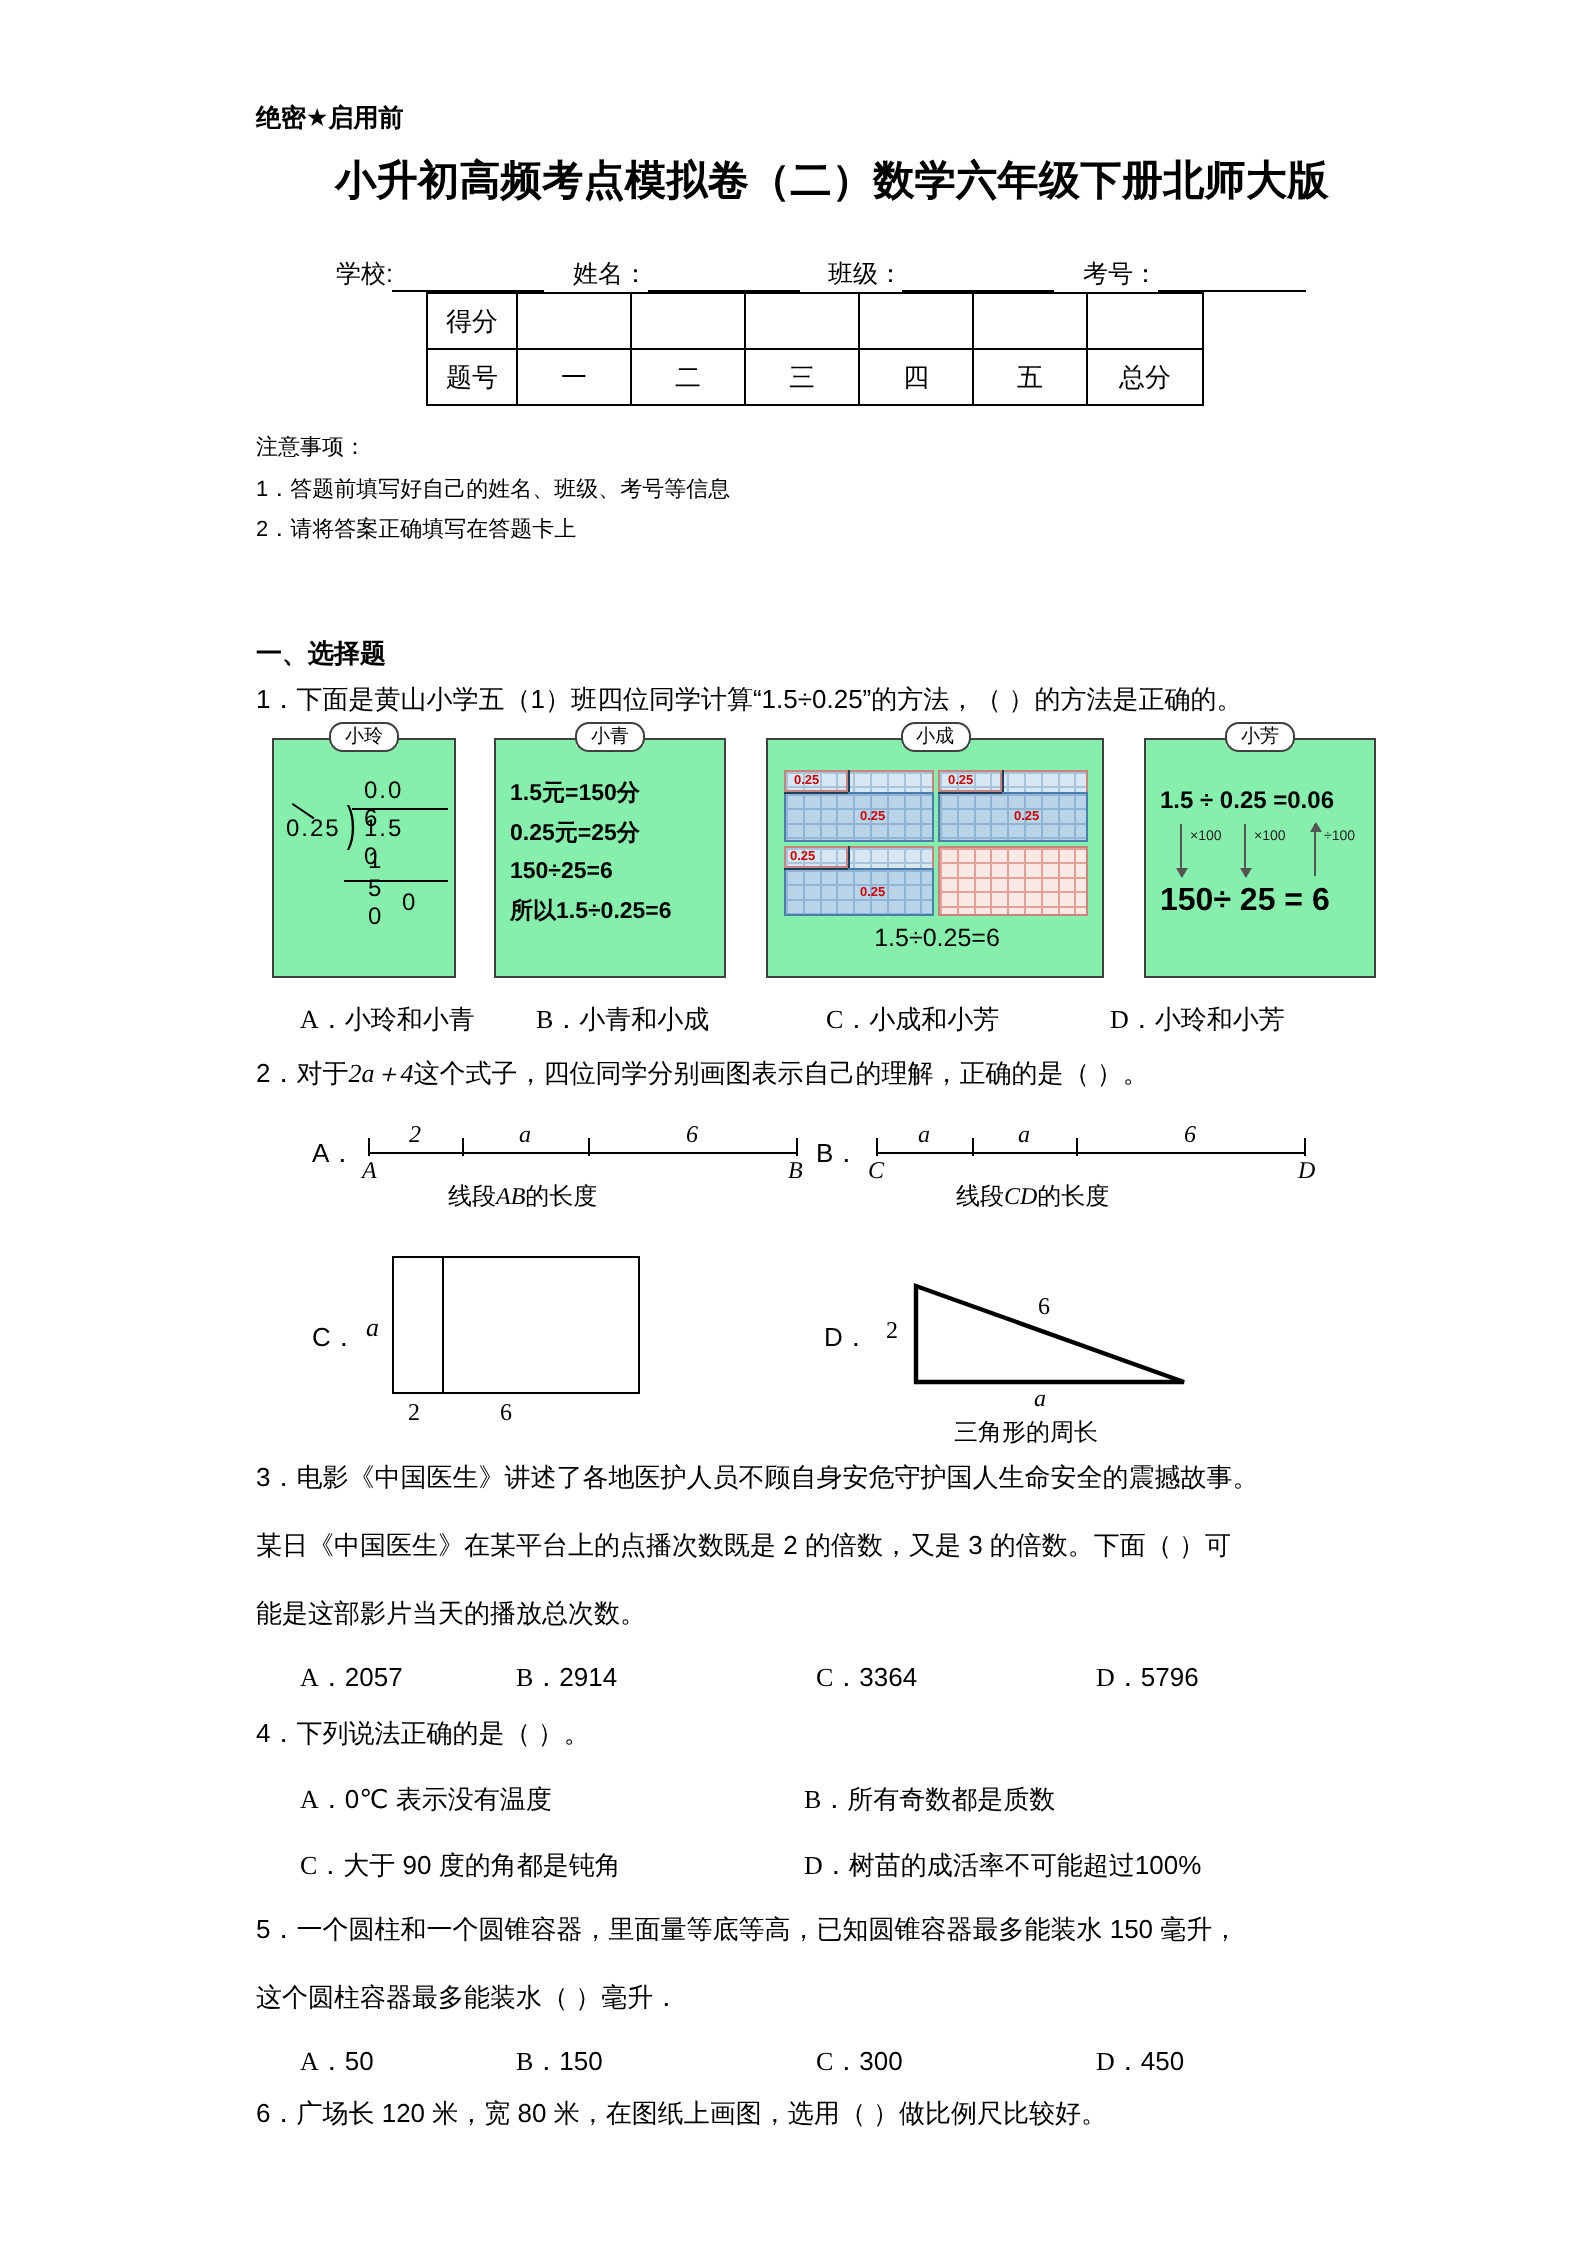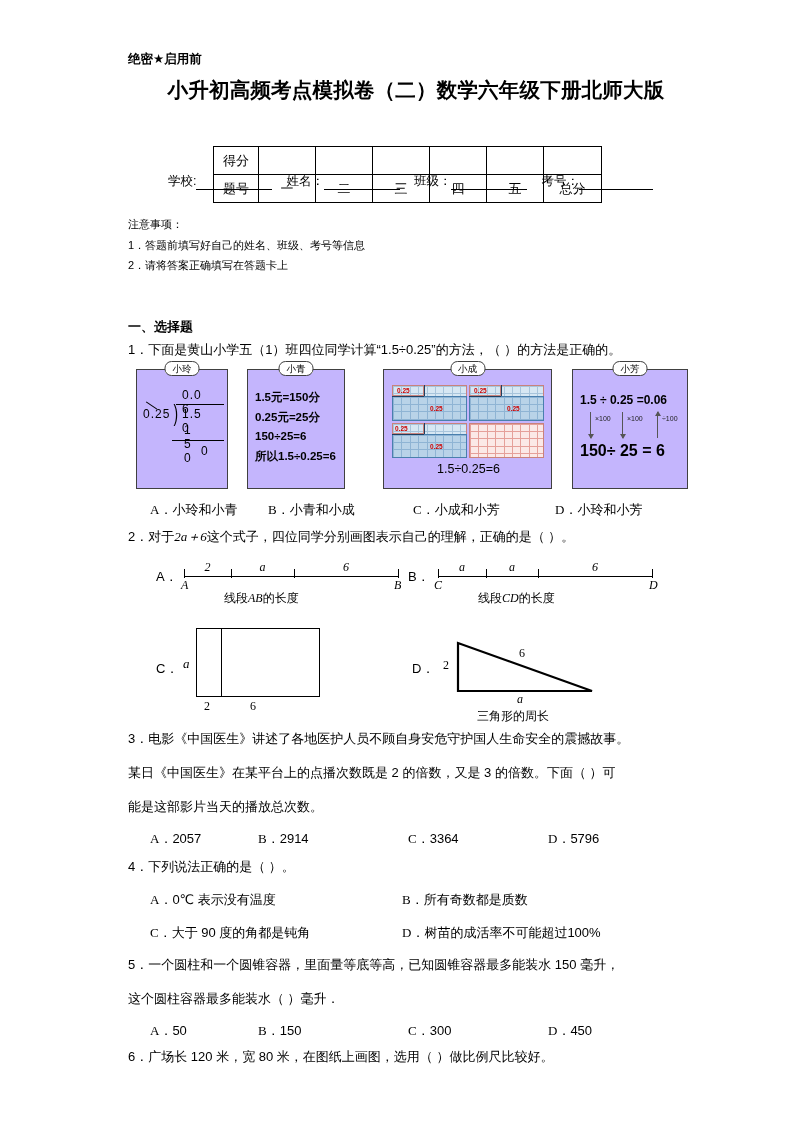--- a/index.html
+++ b/index.html
@@ -45,21 +45,20 @@
   
   .info-line {
     position: absolute;
     left: 168px; top: 126px;
     width: 520px;
     height: 20px;
     display: flex;
     align-items: flex-end;
     font-size: 12.5px;
     font-family: "Liberation Sans", "DejaVu Sans", sans-serif;
-    margin-top: 44px;
   }
   .info-item { display: flex; align-items: flex-end; }
   .info-label { white-space: nowrap; }
   .info-blank {
     border-bottom: 1.2px solid #000;
     height: 15px;
   }
   .b1 { width: 76px; }
   .b2 { width: 76px; }
   .b3 { width: 76px; }
@@ -126,21 +125,21 @@
   
   .methods {
     position: absolute;
     left: 136px; top: 363px;
     width: 552px;
     height: 126px;
   }
   .mbox {
     position: absolute;
     border: 1.2px solid #404040;
-    background: #c4b5fd;
+    background: #86efac;
     top: 6px;
   }
   .mtab {
     position: absolute;
     top: -9px;
     left: 50%;
     transform: translateX(-50%);
     background: #fff;
     border: 1.1px solid #404040;
     border-radius: 7px;
@@ -189,21 +188,21 @@
     position: absolute; left: 29px; top: 52px;
     width: 52px; height: 1.3px; background: #000;
   }
   .div-slash {
     position: absolute; left: 2px; top: 17px;
     width: 13px; height: 1.2px; background: #000;
     transform: rotate(34deg);
   }
 
   
-  #mbox2 { left: 111px; width: 98px; height: 120px; }
+  #mbox2 { left: 111px; width: 116px; height: 120px; }
   .mlines {
     position: absolute;
     left: 7px; top: 18px;
     font-size: 11.5px;
     line-height: 19.5px;
     font-family: "Liberation Sans", "DejaVu Sans", sans-serif;
     font-weight: bold;
   }
   .mlines div { white-space: nowrap; }
 
@@ -530,21 +529,21 @@
     </span>
     <span class="opt" style="width:142px">
       <span class="lbl">C．</span><span>小成和小芳</span>
     </span>
     <span class="opt">
       <span class="lbl">D．</span><span>小玲和小芳</span>
     </span>
   </div>
 
   <div class="q" style="top:523px">
-    <span>2．对于</span><span class="ital">2a＋6</span><span>这个式子，四位同学分别画图表示自己的理解，正确的是（    ）。</span>
+    <span>2．对于</span><span class="ital">2a＋4</span><span>这个式子，四位同学分别画图表示自己的理解，正确的是（    ）。</span>
   </div>
 
   <div class="fig" style="left:156px; top:560px; width:250px; height:48px;">
     <span class="optmark" style="left:0px; top:8px;">A．</span>
     <div class="seg-wrap" style="left:28px; top:4px; width:215px; height:26px;">
       <div class="seg-base" style="width:215px;"></div>
       <div class="tick" style="left:0px;"></div>
       <div class="tick" style="left:47px;"></div>
       <div class="tick" style="left:110px;"></div>
       <div class="tick" style="left:214px;"></div>

